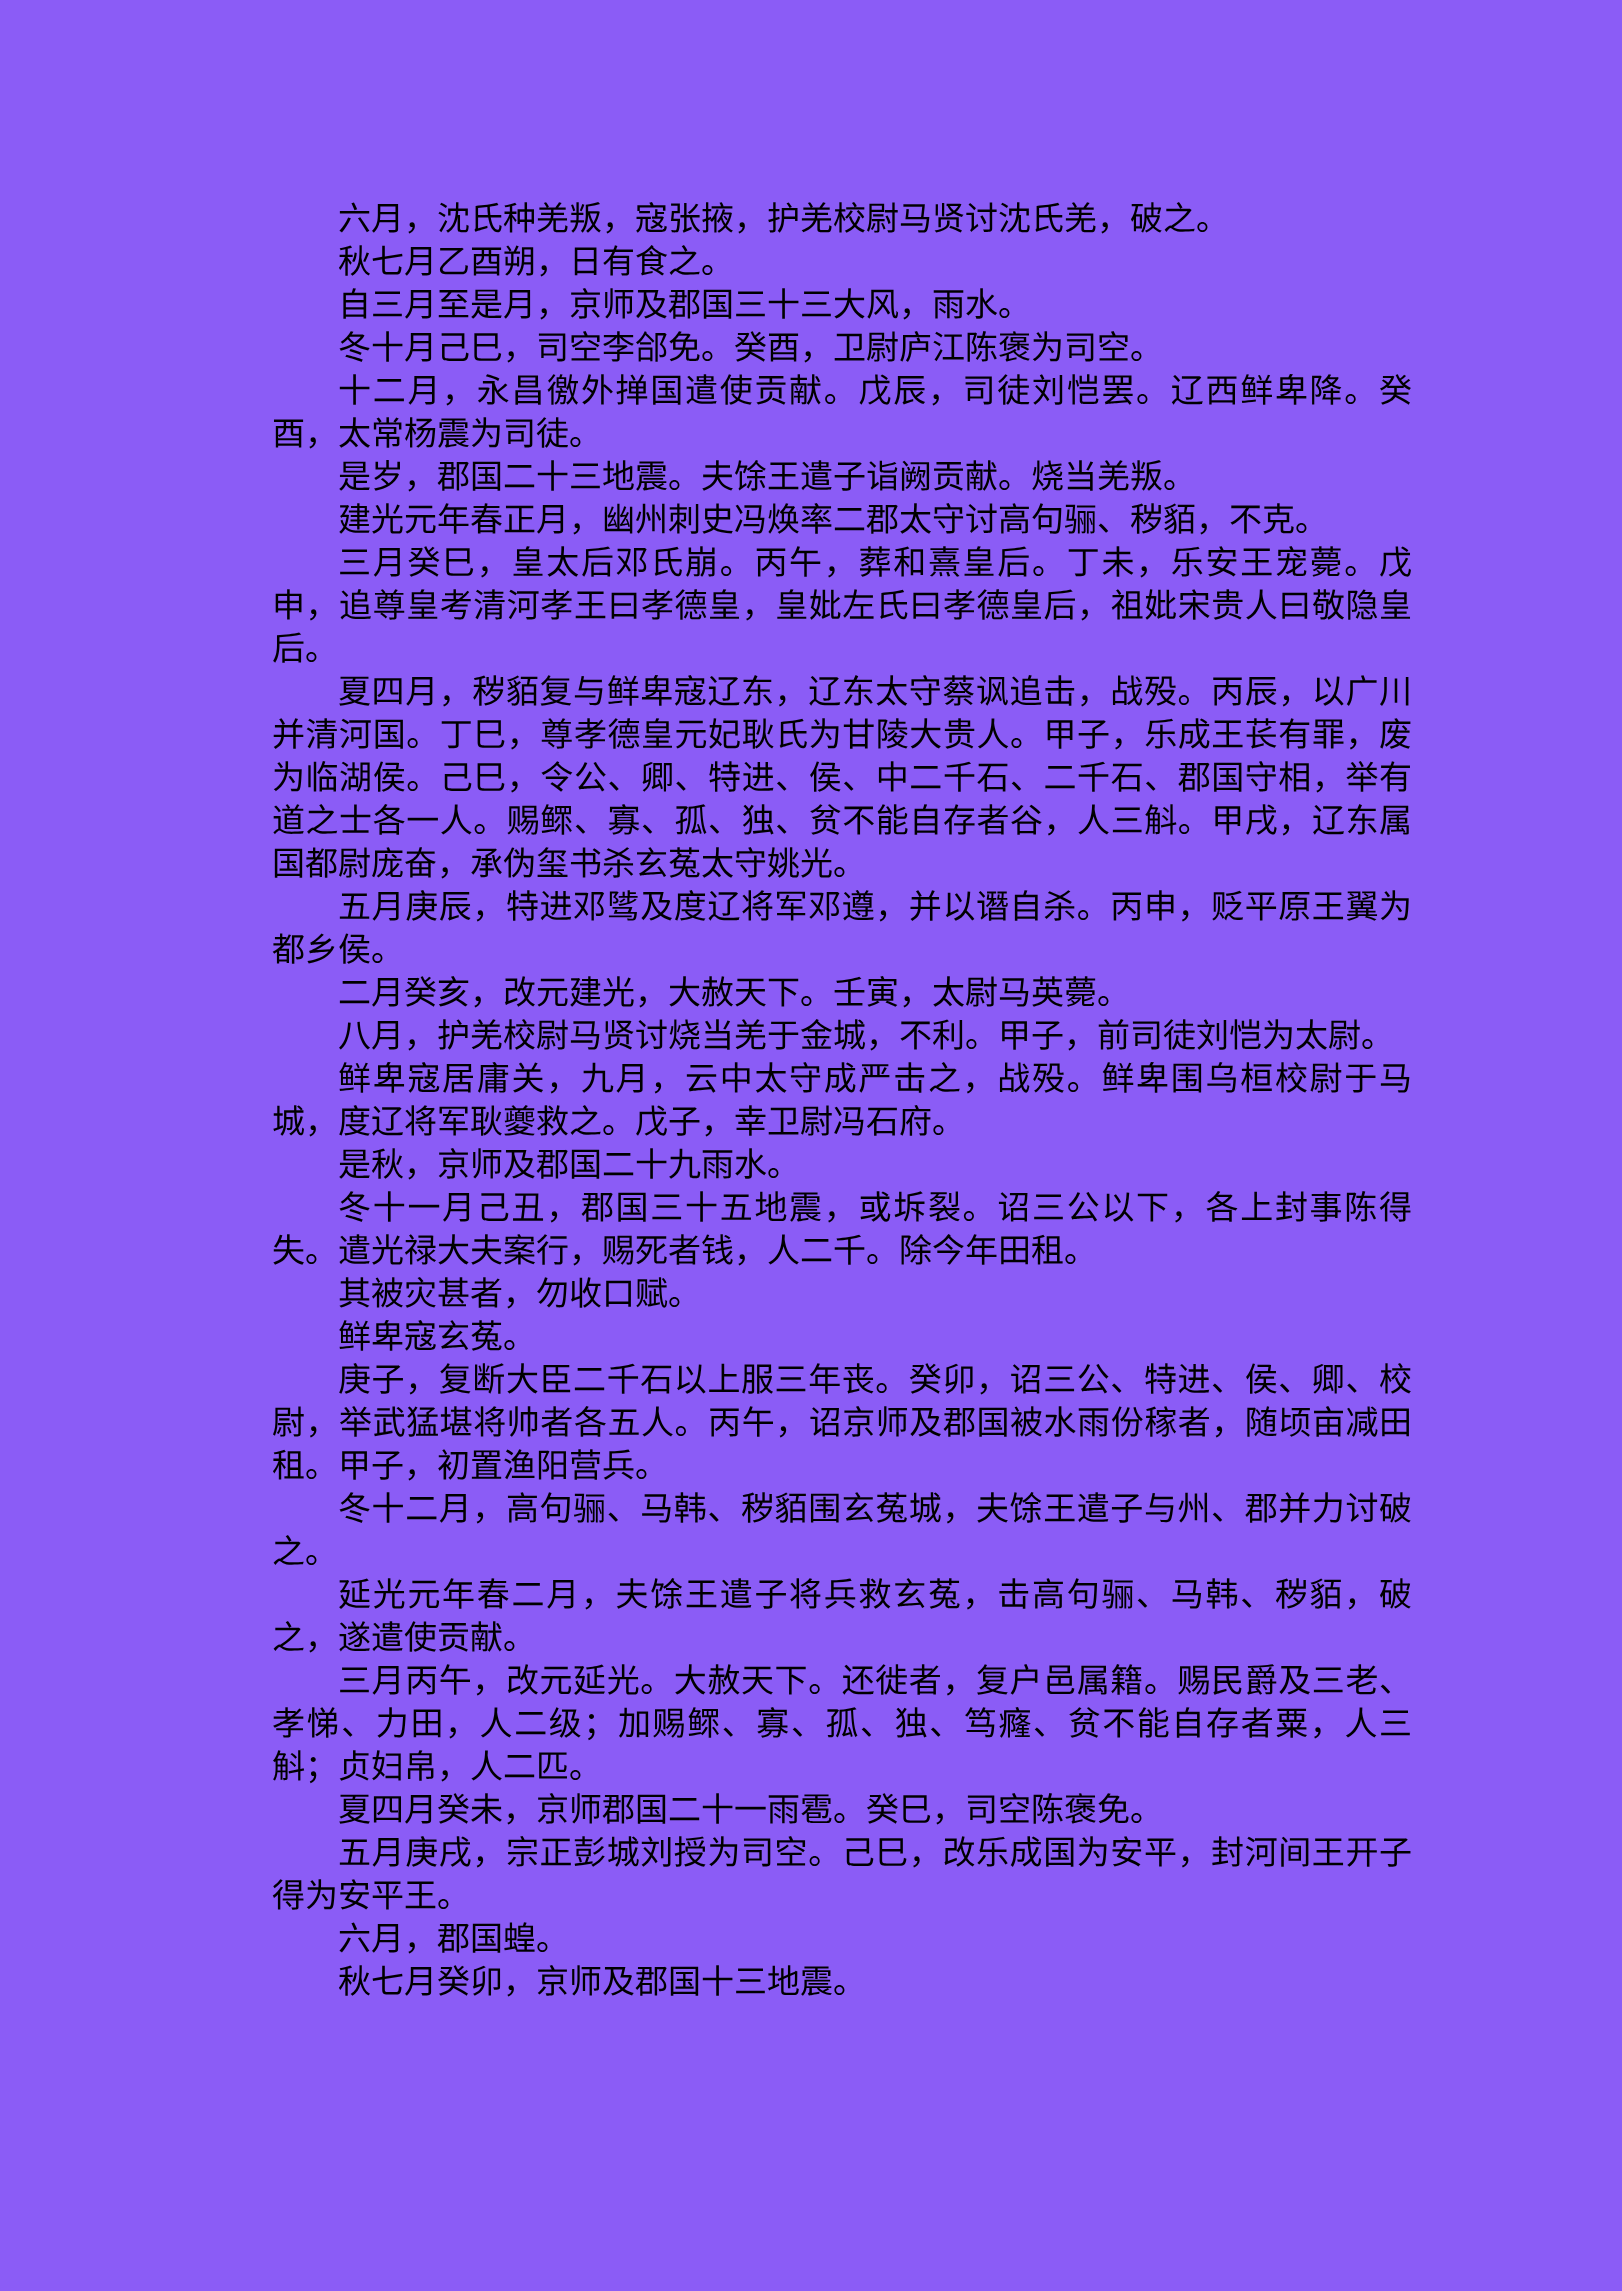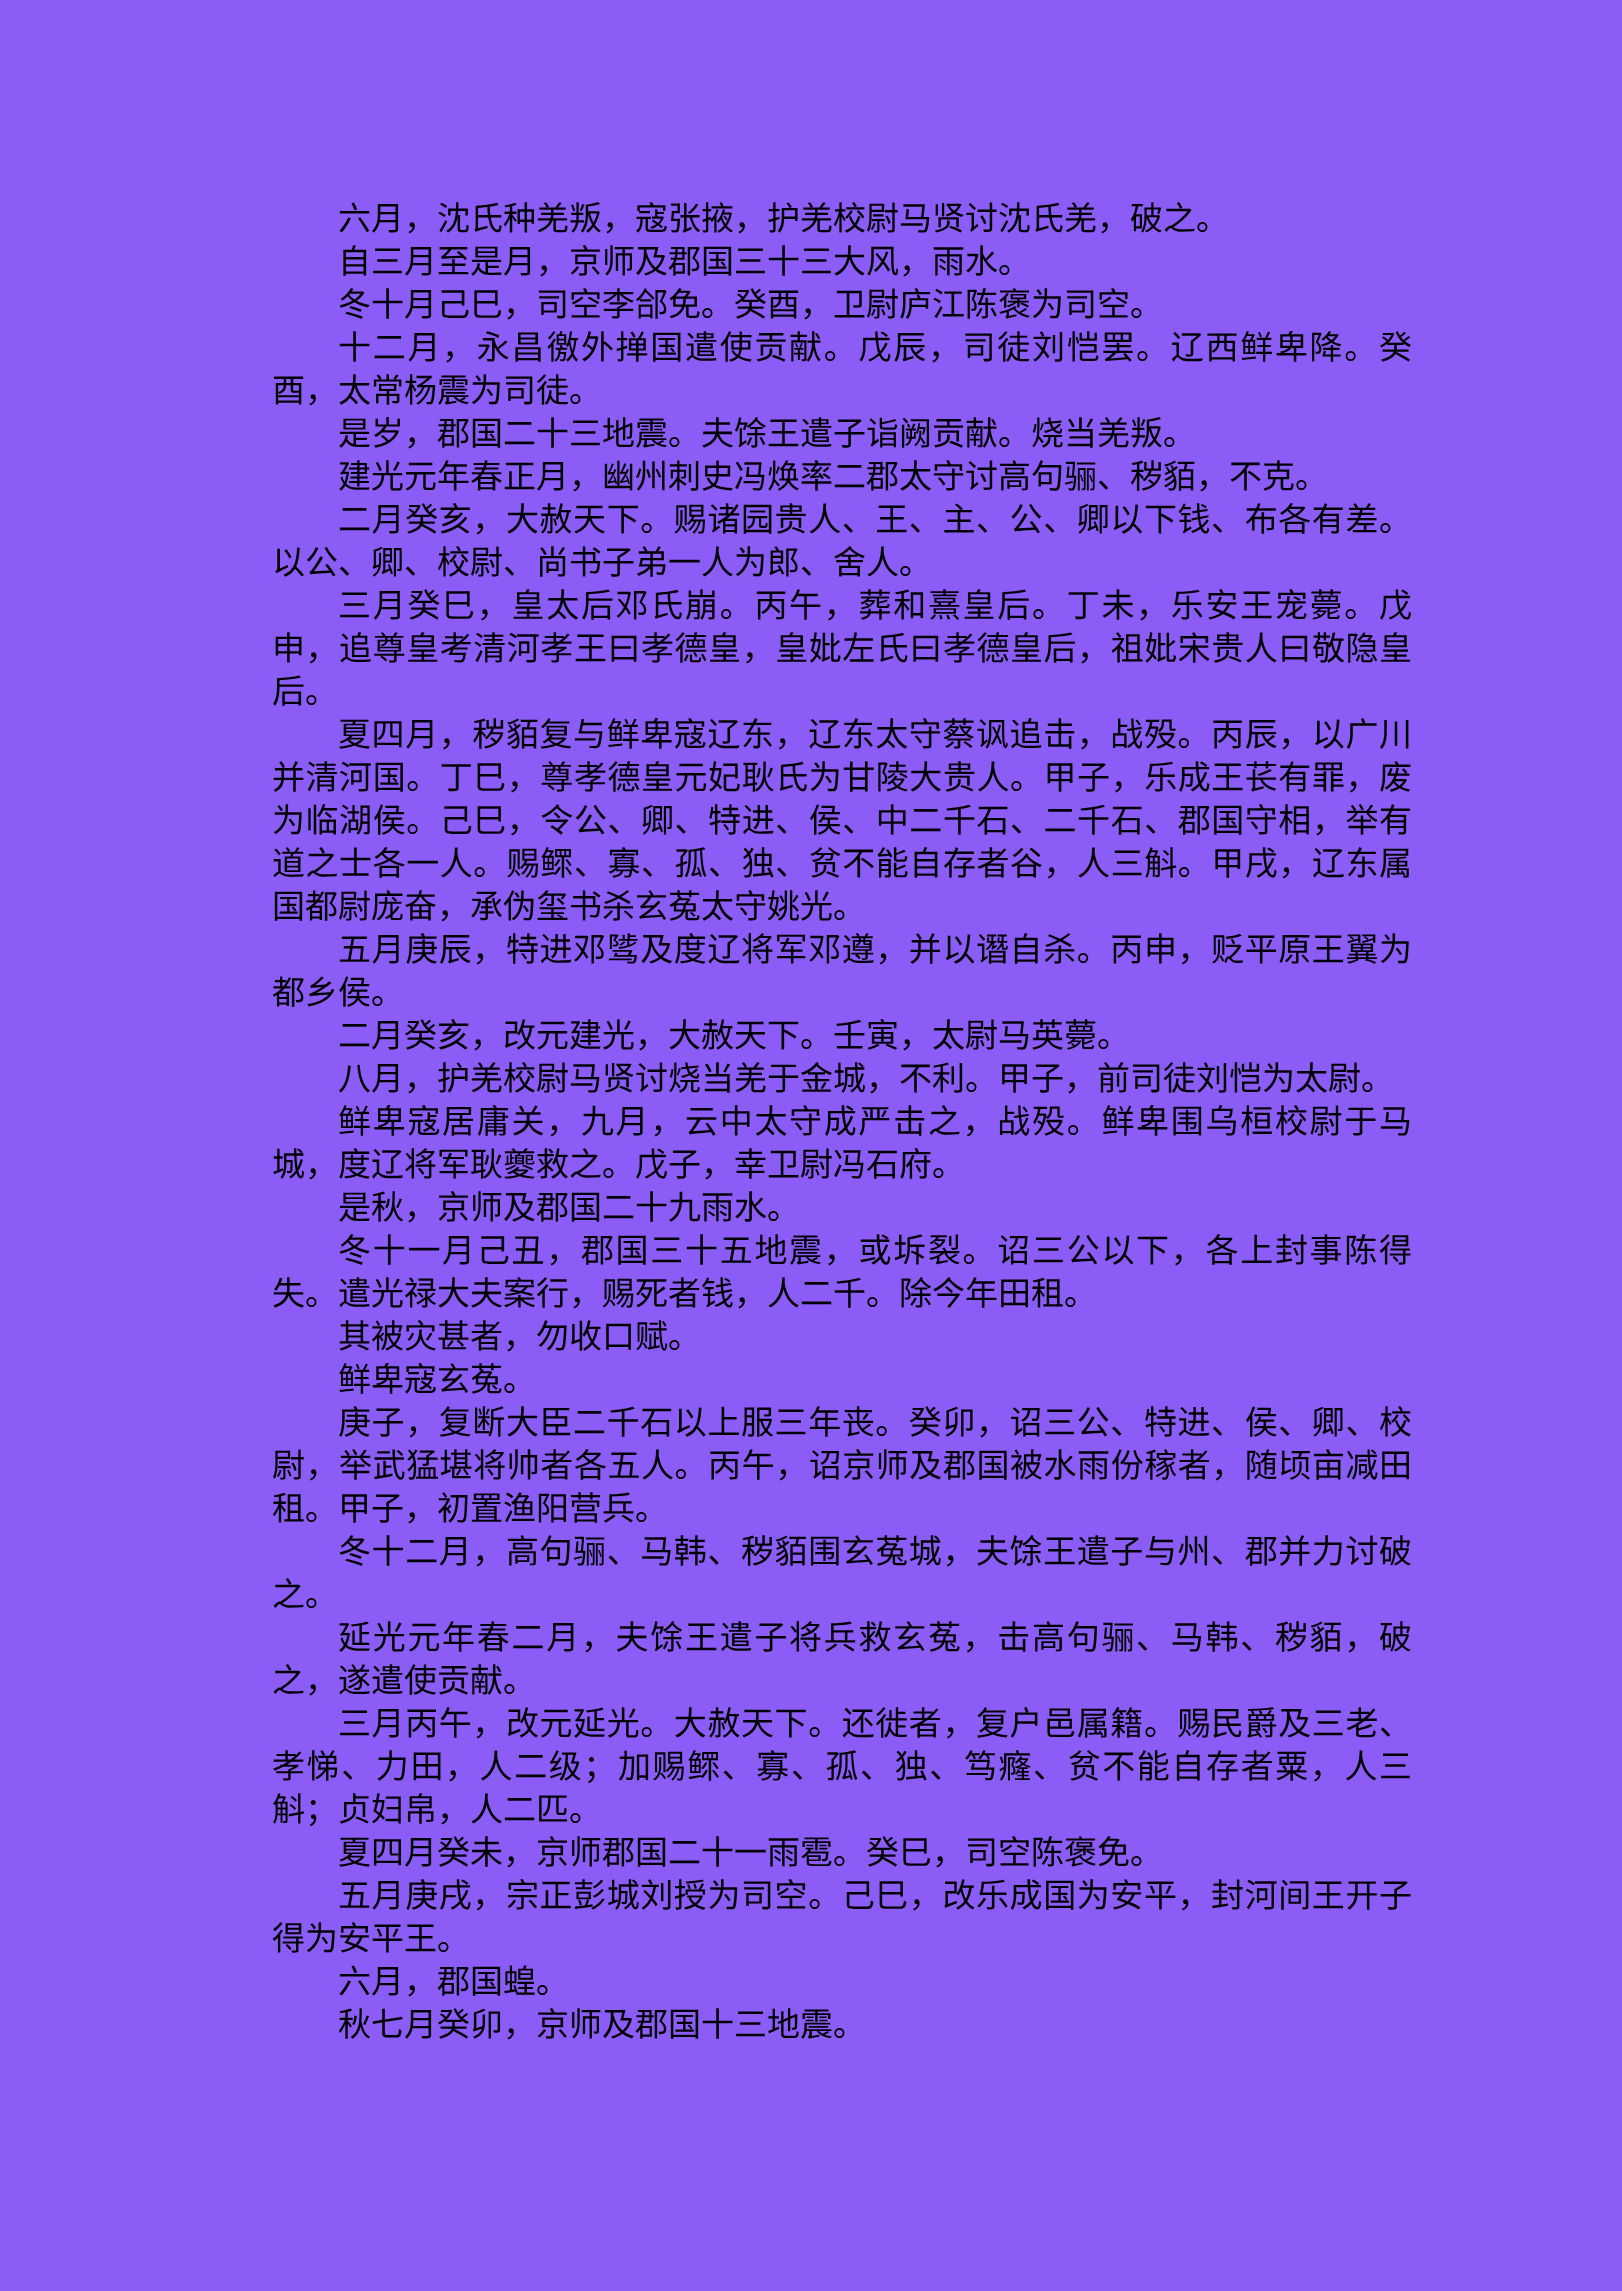--- a/index.html
+++ b/index.html
@@ -41,26 +41,26 @@
     line-break: strict;
     word-break: normal;
   }
 </style>
 </head>
 <body style="background: rgb(255, 255, 255);">
 
 <div class="page">
   <div class="text-body" style="color: rgb(0, 0, 0);">
       <p class="para">六月，沈氏种羌叛，寇张掖，护羌校尉马贤讨沈氏羌，破之。</p>
+      <p class="para">秋七月乙酉朔，日有食之。</p>
       <p class="para">自三月至是月，京师及郡国三十三大风，雨水。</p>
       <p class="para">冬十月己巳，司空李郃免。癸酉，卫尉庐江陈褒为司空。</p>
       <p class="para">十二月，永昌徼外掸国遣使贡献。戊辰，司徒刘恺罢。辽西鲜卑降。癸酉，太常杨震为司徒。</p>
       <p class="para">是岁，郡国二十三地震。夫馀王遣子诣阙贡献。烧当羌叛。</p>
       <p class="para">建光元年春正月，幽州刺史冯焕率二郡太守讨高句骊、秽貊，不克。</p>
-      <p class="para">二月癸亥，大赦天下。赐诸园贵人、王、主、公、卿以下钱、布各有差。以公、卿、校尉、尚书子弟一人为郎、舍人。</p>
       <p class="para">三月癸巳，皇太后邓氏崩。丙午，葬和熹皇后。丁未，乐安王宠薨。戊申，追尊皇考清河孝王曰孝德皇，皇妣左氏曰孝德皇后，祖妣宋贵人曰敬隐皇后。</p>
       <p class="para">夏四月，秽貊复与鲜卑寇辽东，辽东太守蔡讽追击，战殁。丙辰，以广川并清河国。丁巳，尊孝德皇元妃耿氏为甘陵大贵人。甲子，乐成王苌有罪，废为临湖侯。己巳，令公、卿、特进、侯、中二千石、二千石、郡国守相，举有道之士各一人。赐鳏、寡、孤、独、贫不能自存者谷，人三斛。甲戌，辽东属国都尉庞奋，承伪玺书杀玄菟太守姚光。</p>
       <p class="para">五月庚辰，特进邓骘及度辽将军邓遵，并以谮自杀。丙申，贬平原王翼为都乡侯。</p>
       <p class="para">二月癸亥，改元建光，大赦天下。壬寅，太尉马英薨。</p>
       <p class="para">八月，护羌校尉马贤讨烧当羌于金城，不利。甲子，前司徒刘恺为太尉。</p>
       <p class="para">鲜卑寇居庸关，九月，云中太守成严击之，战殁。鲜卑围乌桓校尉于马城，度辽将军耿夔救之。戊子，幸卫尉冯石府。</p>
       <p class="para">是秋，京师及郡国二十九雨水。</p>
       <p class="para">冬十一月己丑，郡国三十五地震，或坼裂。诏三公以下，各上封事陈得失。遣光禄大夫案行，赐死者钱，人二千。除今年田租。</p>
       <p class="para">其被灾甚者，勿收口赋。</p>
       <p class="para">鲜卑寇玄菟。</p>

